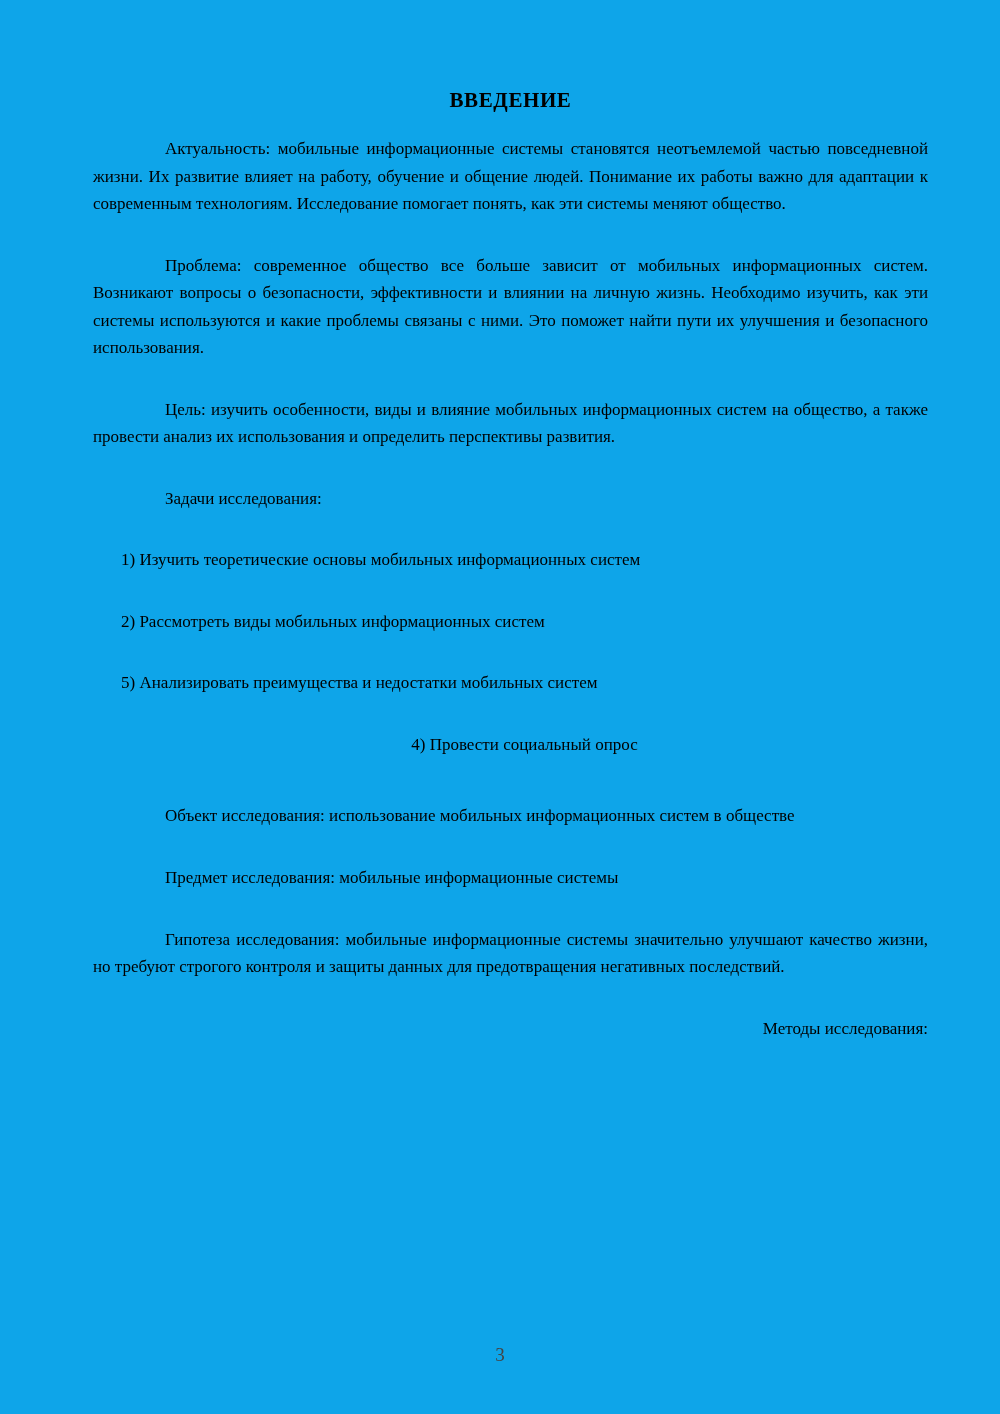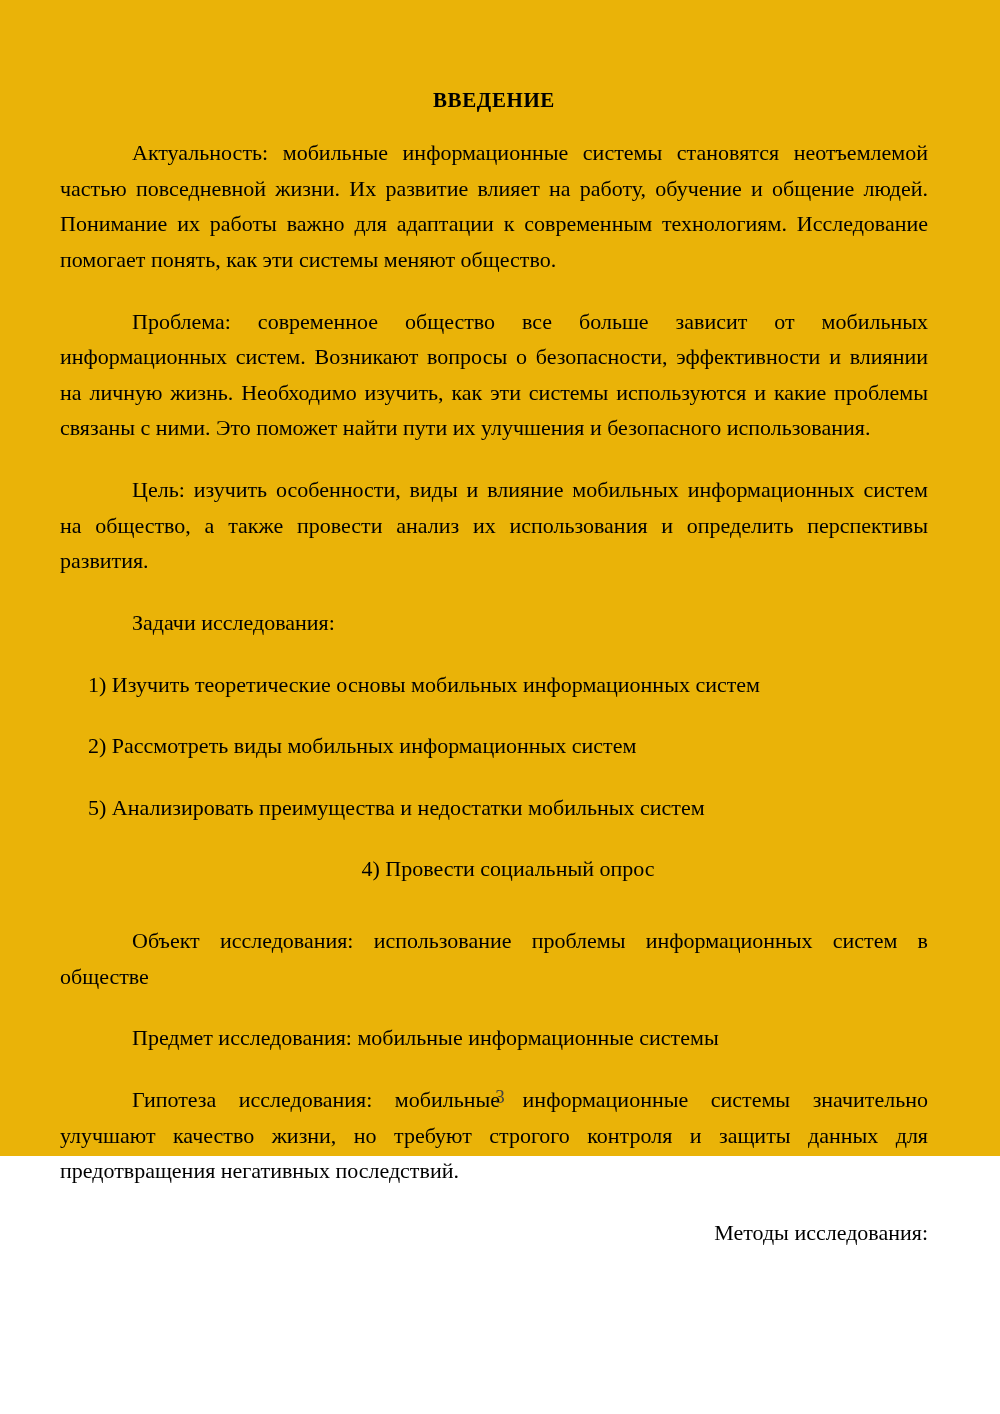--- a/index.html
+++ b/index.html
@@ -9,38 +9,38 @@
   }
   body {
     width: 1000px;
     height: 1414px;
     font-family: "Liberation Serif", "DejaVu Serif", serif;
     color: #000000;
   }
   .page {
     position: relative;
     width: 1000px;
-    height: 1156px;
+    height: 1414px;
     box-sizing: border-box;
-    padding: 88px 72px 40px 60px;
-    background: #eab308;
+    padding: 88px 72px 40px 93px;
+    background: #0ea5e9;
   }
   .doc-title {
     text-align: center;
     font-weight: bold;
     font-size: 21px;
     letter-spacing: 0.6px;
     margin: 0 0 22px 0;
   }
   .para {
-    font-size: 22px;
+    font-size: 17px;
     line-height: 1.62;
     text-align: justify;
     text-justify: inter-word;
-    margin: 10px 0 6px 0;
+    margin: 18px 0 6px 0;
     text-indent: 72px;
     padding-right: 0;
   }
   .para.no-indent {
     text-indent: 0;
   }
   .para.list-item {
     text-indent: 28px;
   }
   .para.list-item-justify {
@@ -93,21 +93,21 @@
 
   <div class="spacer-sm"></div>
 
   <p class="para list-item" style="text-align:center">4) Провести социальный опрос</p>
 
   <div class="spacer-sm"></div>
 
 
   <div class="spacer-sm"></div>
 
-  <p class="para">Объект исследования: использование проблемы информационных систем в обществе</p>
+  <p class="para">Объект исследования: использование мобильных информационных систем в обществе</p>
 
   <div class="spacer-sm"></div>
 
   <p class="para" style="text-align:left">Предмет исследования: мобильные информационные системы</p>
 
   <div class="spacer-sm"></div>
 
   <p class="para">Гипотеза исследования: мобильные информационные системы значительно улучшают качество жизни, но требуют строгого контроля и защиты данных для предотвращения негативных последствий.</p>
 
   <div class="spacer-sm"></div>

